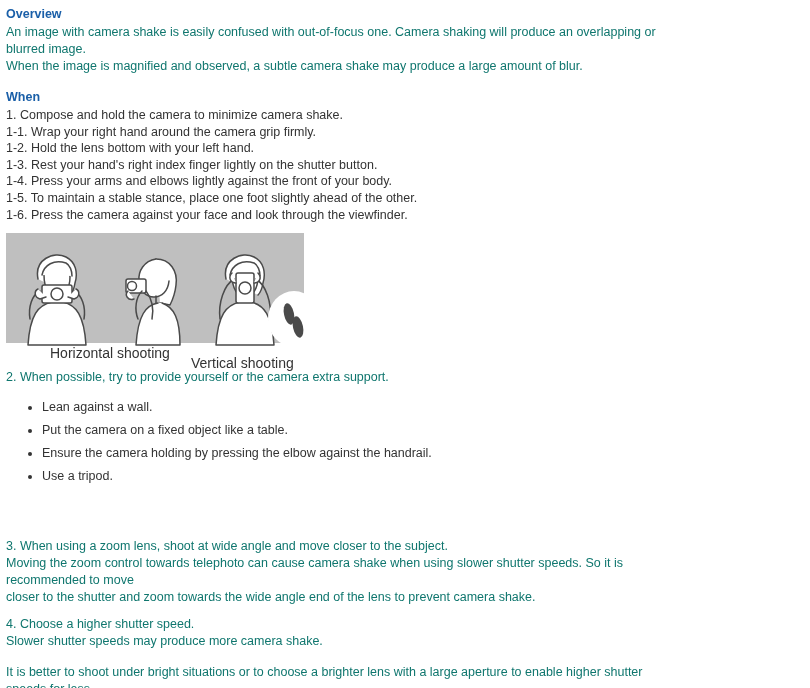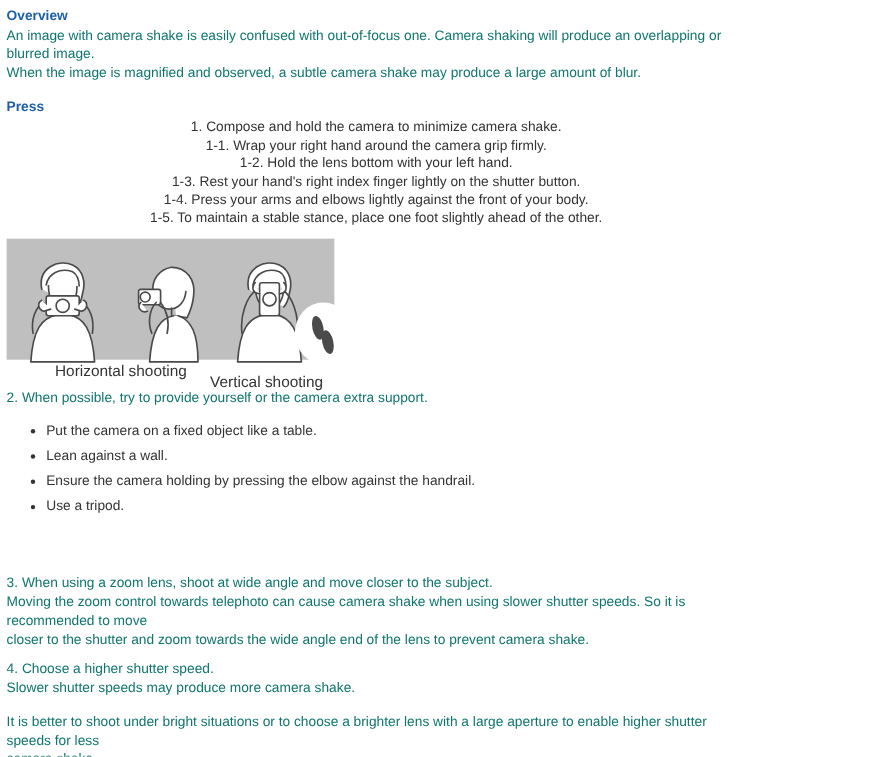--- a/index.html
+++ b/index.html
@@ -38,21 +38,20 @@
   .spacer-20 { height: 20px; }
   .spacer-30 { height: 30px; }
 
   .tips-list {
     margin: 0;
     padding: 0;
     list-style: none;
   }
   .tips-list li {
     line-height: 16.6px;
-    text-align: center;
   }
 
   
   .illus-wrap {
     margin: 10px 0 0 0;
   }
   .illus {
     position: relative;
     width: 298px;
     height: 110px;
@@ -126,28 +125,29 @@
 <body>
 
 <div class="page">
 
   <h2 class="section-heading">Overview</h2>
   <p class="para">An image with camera shake is easily confused with out-of-focus one. Camera shaking will produce an overlapping or blurred image.</p>
   <p class="para">When the image is magnified and observed, a subtle camera shake may produce a large amount of blur.</p>
 
   <div class="spacer-14"></div>
 
-  <h2 class="section-heading">Press</h2>
+  <h2 class="section-heading">When</h2>
   <ul class="tips-list">
     <li>1. Compose and hold the camera to minimize camera shake.</li>
     <li>1-1. Wrap your right hand around the camera grip firmly.</li>
     <li>1-2. Hold the lens bottom with your left hand.</li>
     <li>1-3. Rest your hand's right index finger lightly on the shutter button.</li>
     <li>1-4. Press your arms and elbows lightly against the front of your body.</li>
     <li>1-5. To maintain a stable stance, place one foot slightly ahead of the other.</li>
+    <li>1-6. Press the camera against your face and look through the viewfinder.</li>
   </ul>
 
   <div class="illus-wrap">
     <div class="illus">
       <div class="illus-inner">
 
         <svg class="person p1" width="86" height="102" viewBox="0 0 86 102">
           <g fill="none" stroke="#4a4a4a" stroke-width="1.5" stroke-linecap="round" stroke-linejoin="round">
 
             <path d="M24 34 C20 14, 40 6, 52 12 C62 17, 64 28, 61 38 C60 44, 58 48, 56 50" fill="#ffffff"></path>
@@ -232,22 +232,22 @@
     </div>
   </div>
 
   <div class="spacer-8"></div>
 
   <p class="para">2. When possible, try to provide yourself or the camera extra support.</p>
 
   <div class="spacer-10"></div>
 
   <ul class="bullets">
+    <li>Lean against a wall.</li>
     <li>Put the camera on a fixed object like a table.</li>
-    <li>Lean against a wall.</li>
     <li>Ensure the camera holding by pressing the elbow against the handrail.</li>
     <li>Use a tripod.</li>
   </ul>
 
   <div class="spacer-30"></div>
   <div class="spacer-20"></div>
 
   <p class="para">3. When using a zoom lens, shoot at wide angle and move closer to the subject.</p>
   <p class="para">Moving the zoom control towards telephoto can cause camera shake when using slower shutter speeds. So it is recommended to move</p>
   <p class="para">closer to the shutter and zoom towards the wide angle end of the lens to prevent camera shake.</p>

